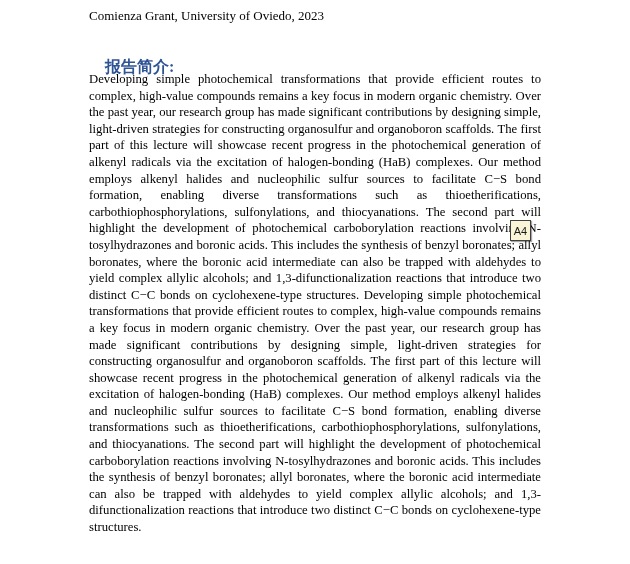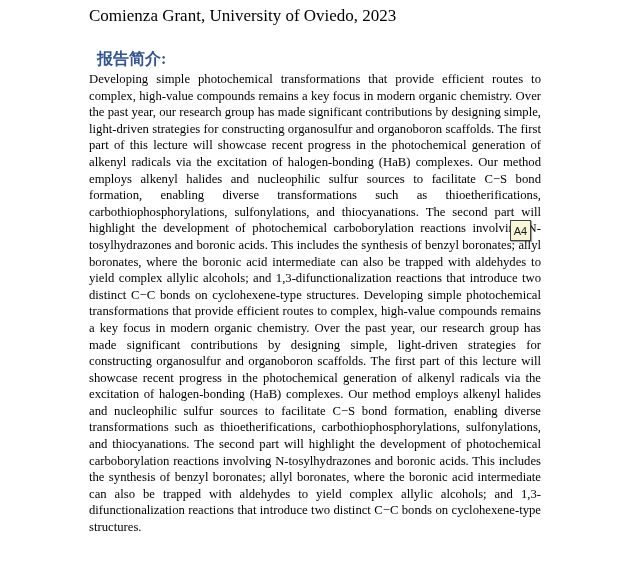--- a/index.html
+++ b/index.html
@@ -14,30 +14,30 @@
     background: #ffffff;
     overflow: hidden;
     font-family: "Liberation Serif", "DejaVu Serif", serif;
     color: #000000;
   }
   .header-line {
     position: absolute;
     left: 89px;
     top: 8px;
     width: 452px;
-    font-size: 17px;
+    font-size: 13px;
     line-height: 16px;
     color: #000000;
     white-space: nowrap;
   }
   .section-heading {
     position: absolute;
     left: 89px;
     top: 41px;
-    margin: 8px;
+    margin: 16px;
     font-size: 16px;
     line-height: 20px;
     font-weight: bold;
     color: #2F5496;
     font-family: "Liberation Serif", "DejaVu Serif", serif;
   }
   .body-paragraph {
     position: absolute;
     left: 89px;
     top: 71px;

